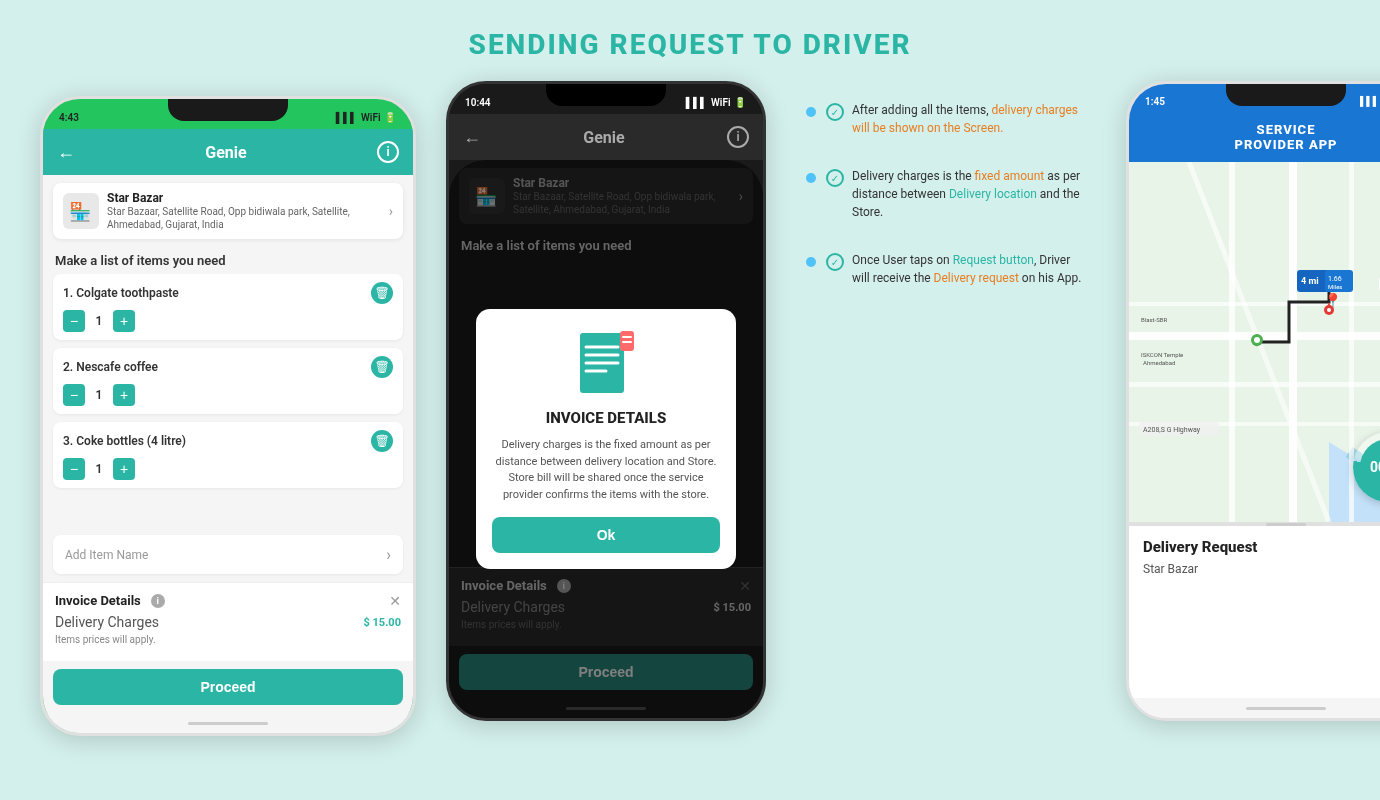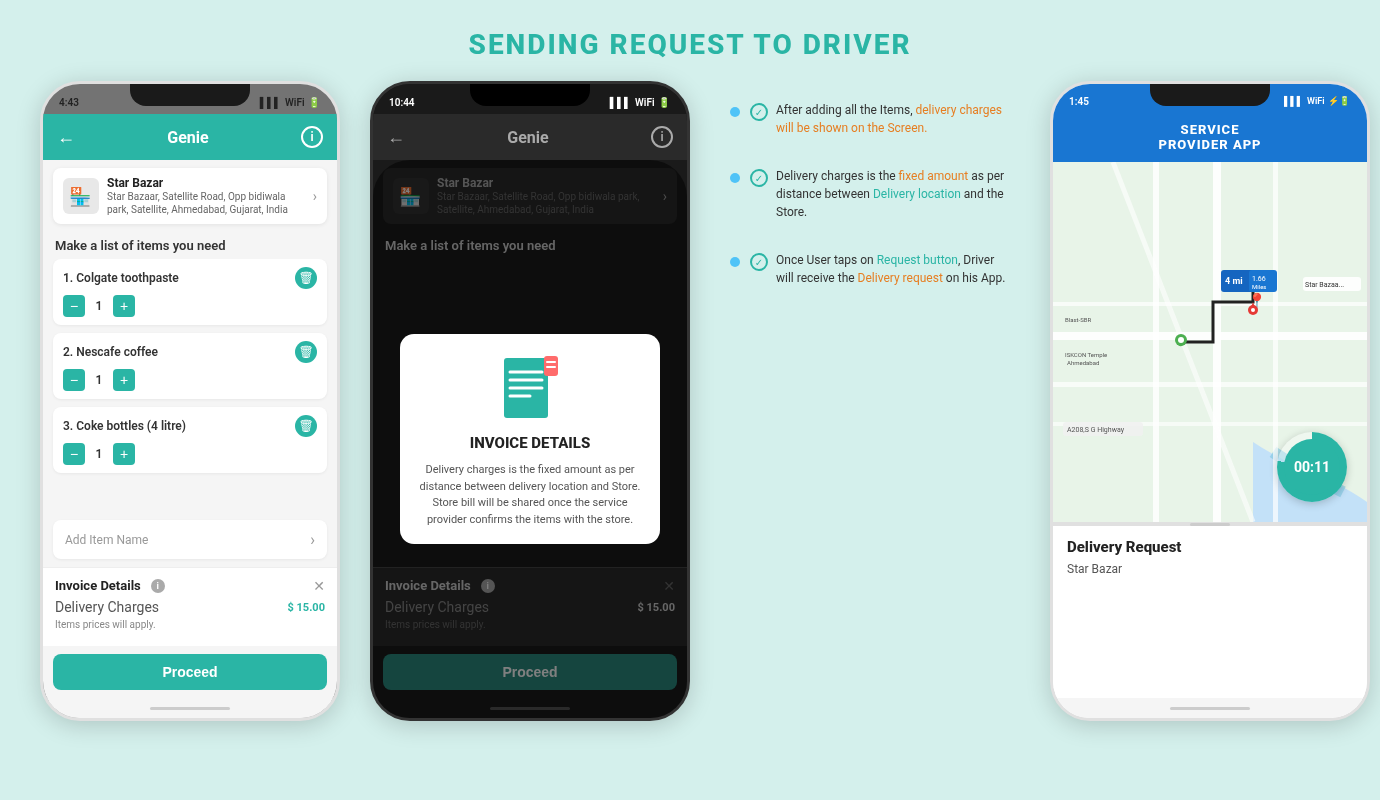--- a/index.html
+++ b/index.html
@@ -32,24 +32,25 @@
     }
     
     .phone {
       border-radius: 40px;
       box-shadow: 0 4px 24px rgba(0,0,0,0.18);
       overflow: hidden;
       position: relative;
       flex-shrink: 0;
     }
     .phone-white {
-      background: #737373;
-      width: 300px;
+      background: #22c55e;
+      width: 376px;
       height: 640px;
       border: 3px solid #e0e0e0;
+      margin-top: 15px;
     }
     .phone-dark {
       background: #1a1a1a;
       width: 320px;
       height: 640px;
       border: 3px solid #333;
     }
     .phone-blue {
       background: #fff;
       width: 320px;
@@ -541,20 +542,21 @@
                 <line x1="10" y1="34" x2="42" y2="34" stroke="white" stroke-width="3" stroke-linecap="round"></line>
                 <line x1="10" y1="42" x2="30" y2="42" stroke="white" stroke-width="3" stroke-linecap="round"></line>
                 <rect x="44" y="2" width="14" height="20" rx="3" fill="#ff6b6b"></rect>
                 <line x1="47" y1="8" x2="55" y2="8" stroke="white" stroke-width="2" stroke-linecap="round"></line>
                 <line x1="47" y1="13" x2="55" y2="13" stroke="white" stroke-width="2" stroke-linecap="round"></line>
               </svg>
             </div>
           </div>
           <div class="modal-title">INVOICE DETAILS</div>
           <div class="modal-text">Delivery charges is the fixed amount as per distance between delivery location and Store. Store bill will be shared once the service provider confirms the items with the store.</div>
+          <button class="modal-ok-btn">Ok</button>
         </div>
       </div>
     </div>
   </div>
 
   <div class="annotation-area">
     <div class="annotation-wrapper">
       <div class="blue-dot"></div>
       <div class="annotation-item">
         <div class="check-icon">✓</div>

